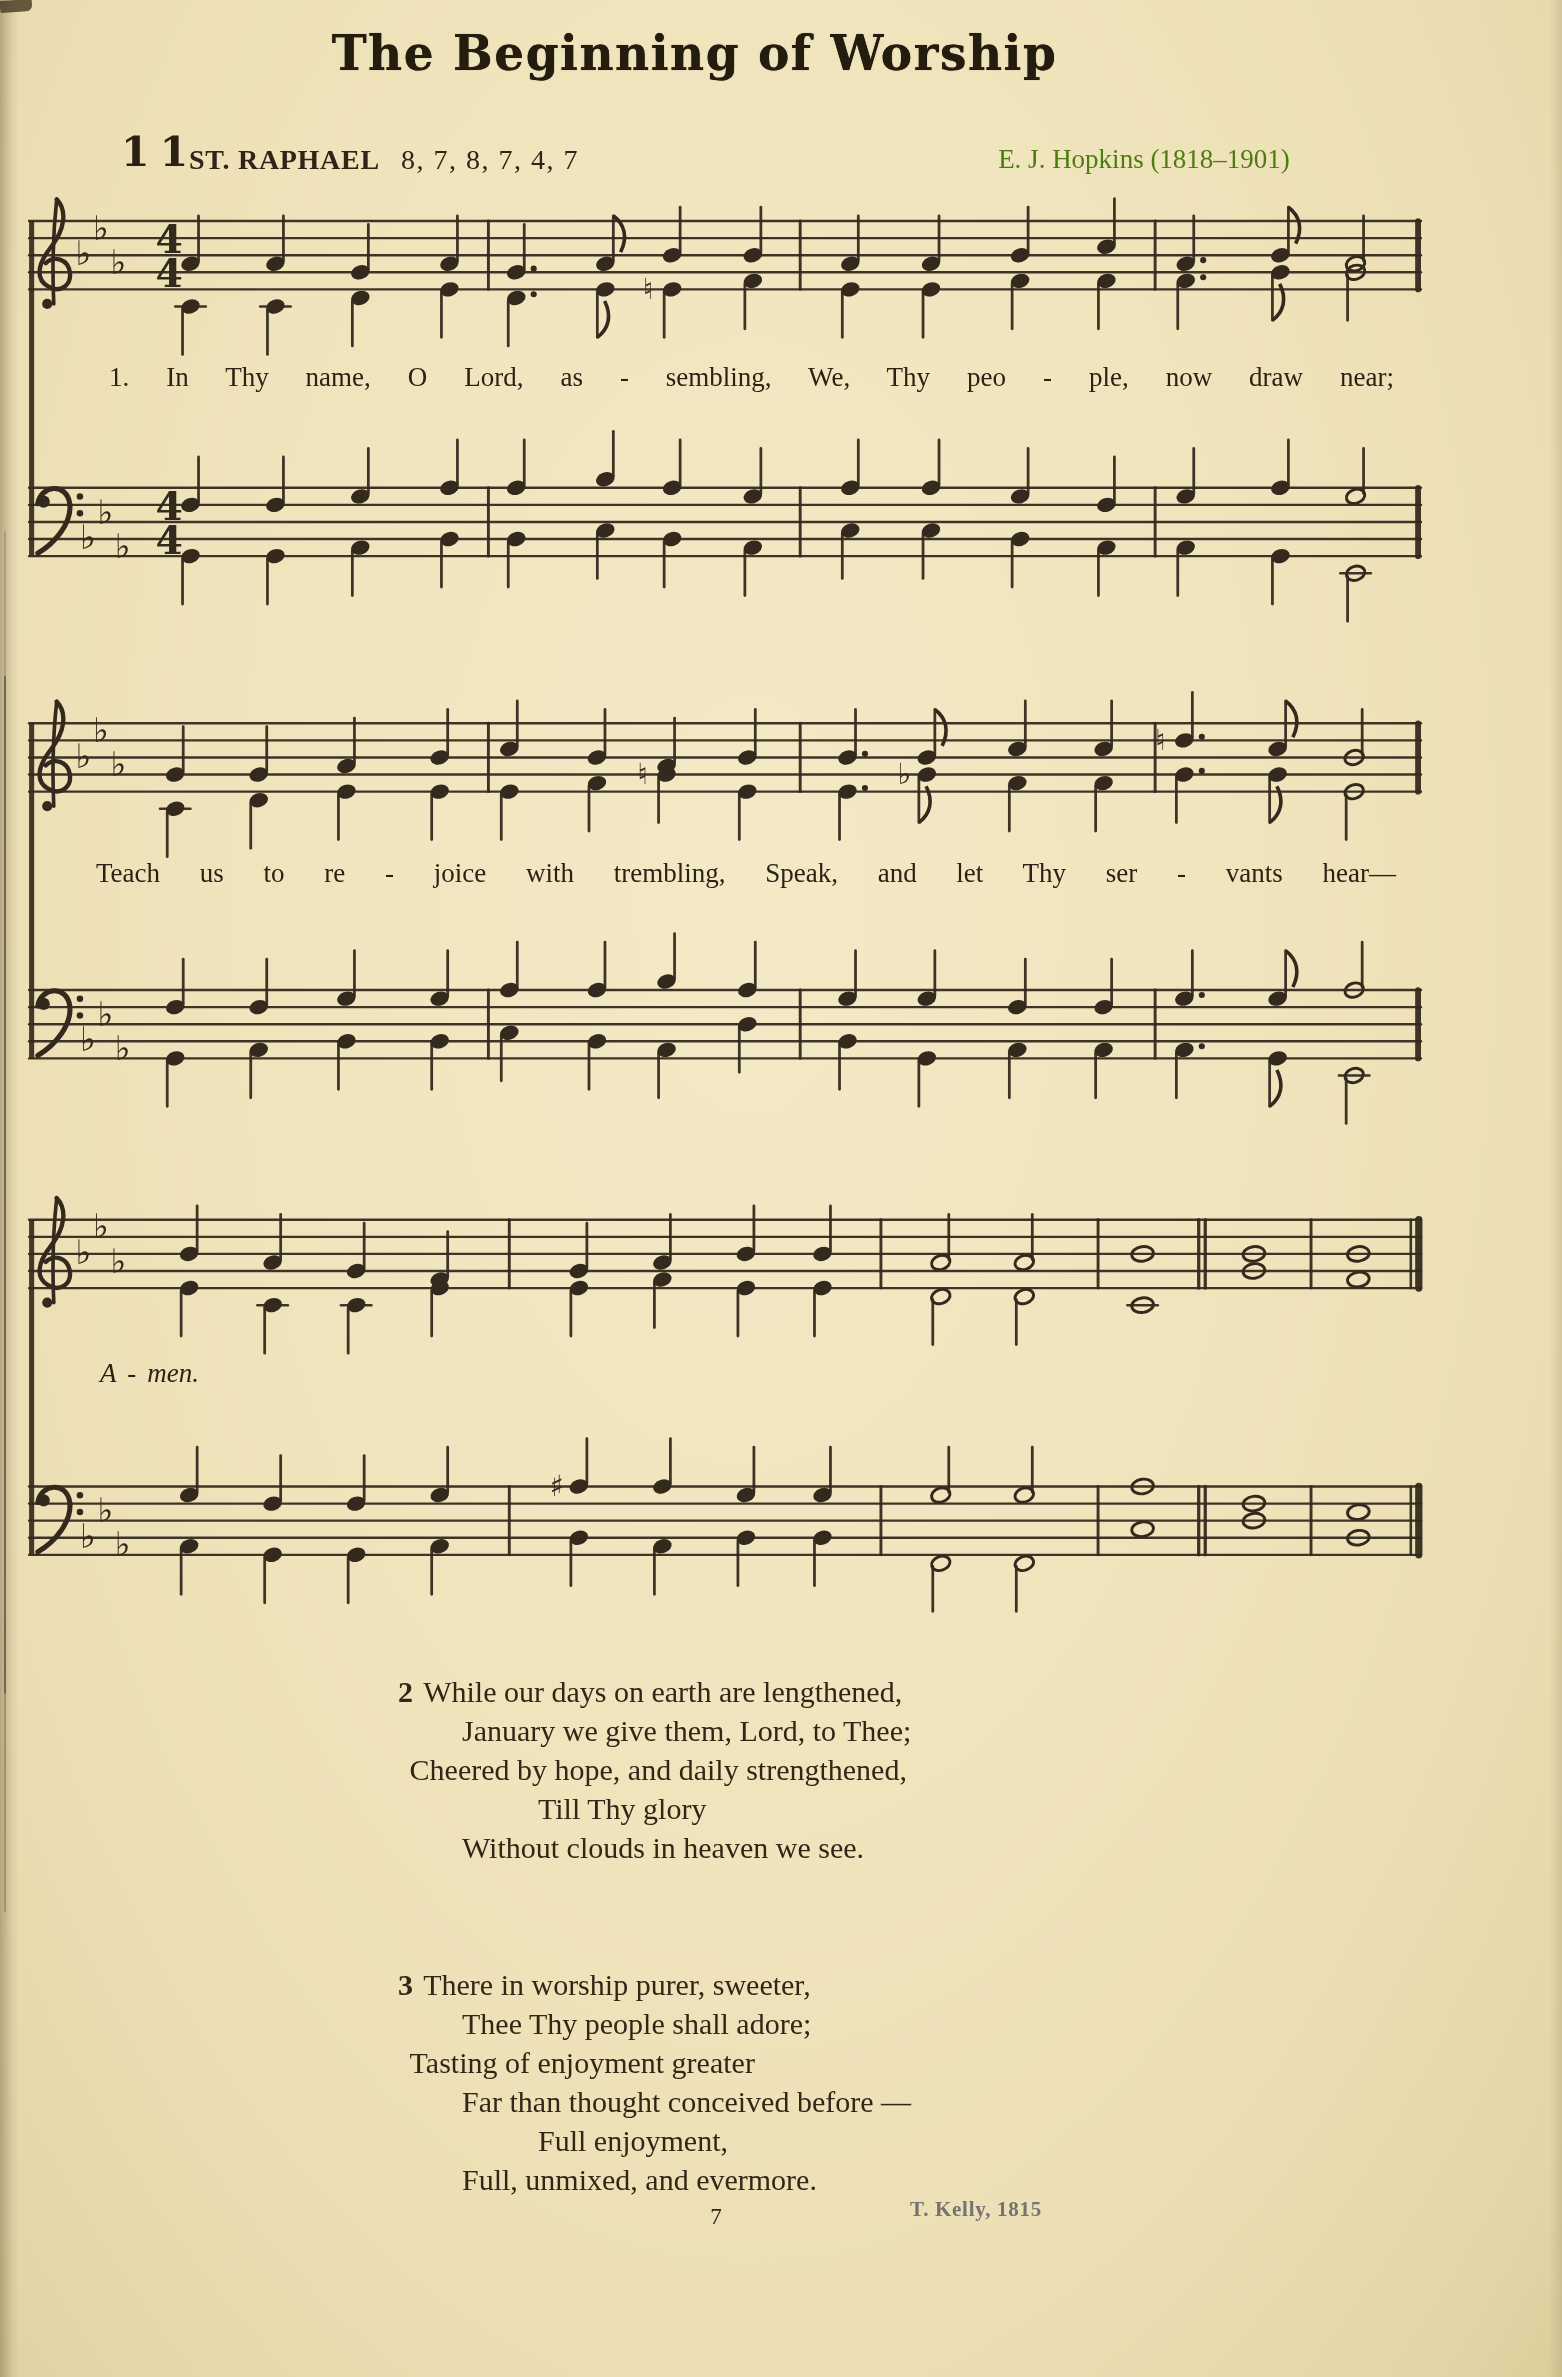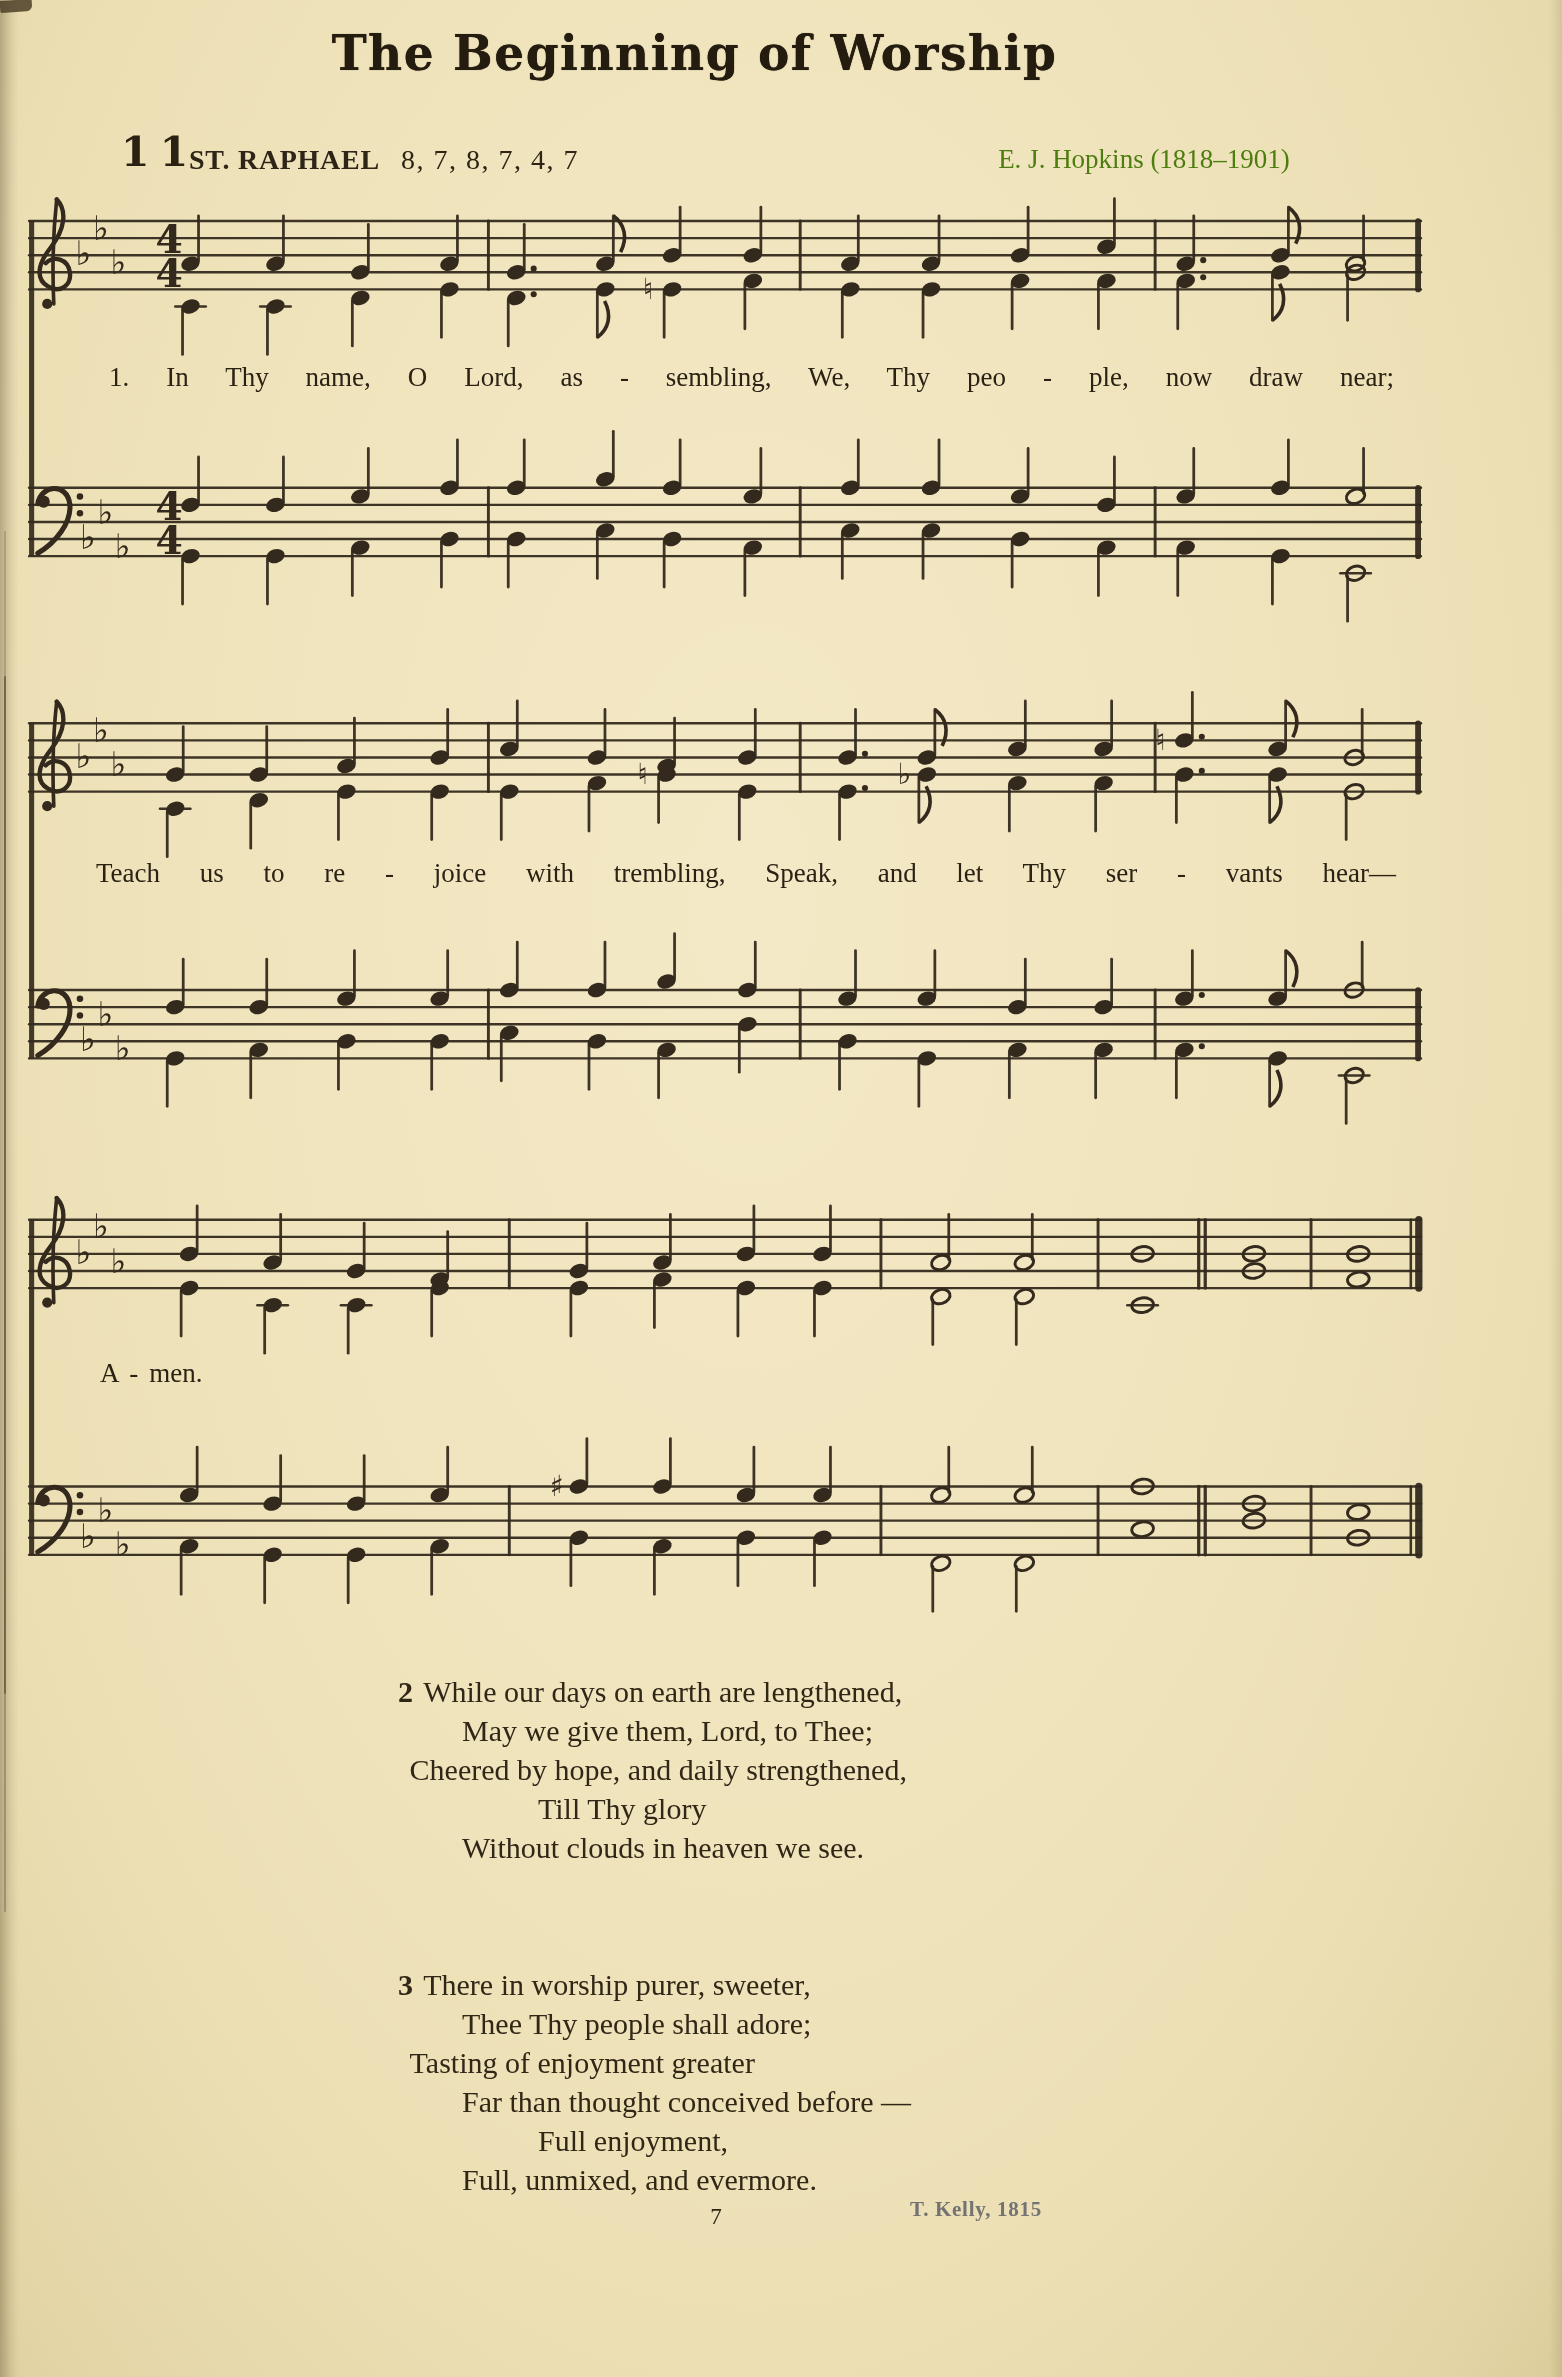--- a/index.html
+++ b/index.html
@@ -47,21 +47,21 @@
   .composer{
     left:909px;top:144px;width:470px;text-align:center;font-size:27px;color:#4d7c0f;
   }
   .lyrics{
     font-size:27px;color:#2b2214;text-align:justify;text-align-last:justify;
     word-spacing:4.4px;white-space:normal;
   }
   .lyric1{left:109px;top:362px;width:1285px;}
   .lyric2{left:96px;top:858px;width:1300px;}
   .lyric3{left:100px;top:1358px;width:1288px;display:flex;justify-content:space-between;text-align:left;text-align-last:auto;}
-  .amen{}
+  .amen{font-style:italic;}
   .verse{position:absolute;left:398px;width:836px;font-size:30px;line-height:39px;color:#312717;}
   .verse .vnum{font-weight:bold;margin-right:10.2px;}
   .vline.i0{padding-left:11.6px;}
   .vline.first{padding-left:0;}
   .vline.i1{padding-left:64px;}
   .vline.i2{padding-left:140px;}
   .footer-page{
     left:0;top:2204px;width:1432px;text-align:center;font-size:23px;color:#2e2517;
   }
   .author{
@@ -573,21 +573,21 @@
 
 <div class="abs lyrics lyric1">1. In Thy name, O Lord, as - sembling, We, Thy peo - ple, now draw near;</div>
 <div class="abs lyrics lyric2">Teach us to re - joice with trembling, Speak, and let Thy ser - vants hear—</div>
 <div class="abs lyrics lyric3">
   <span class="amen">A - men.</span>
 </div>
 
 <div id="verses">
     <div class="verse" style="top: 1672px;">
       <div class="vline first"><span class="vnum">2</span><span>While our days on earth are lengthened,</span></div>
-      <div class="vline i1"><span>May we give them, Lord, to Thee;</span></div>
+      <div class="vline i1"><span>January we give them, Lord, to Thee;</span></div>
       <div class="vline i0"><span>Cheered by hope, and daily strengthened,</span></div>
       <div class="vline i2"><span>Till Thy glory</span></div>
       <div class="vline i1"><span>Without clouds in heaven we see.</span></div>
     </div>
     <div class="verse" style="top: 1965px;">
       <div class="vline first"><span class="vnum">3</span><span>There in worship purer, sweeter,</span></div>
       <div class="vline i1"><span>Thee Thy people shall adore;</span></div>
       <div class="vline i0"><span>Tasting of enjoyment greater</span></div>
       <div class="vline i1"><span>Far than thought conceived before —</span></div>
       <div class="vline i2"><span>Full enjoyment,</span></div>

